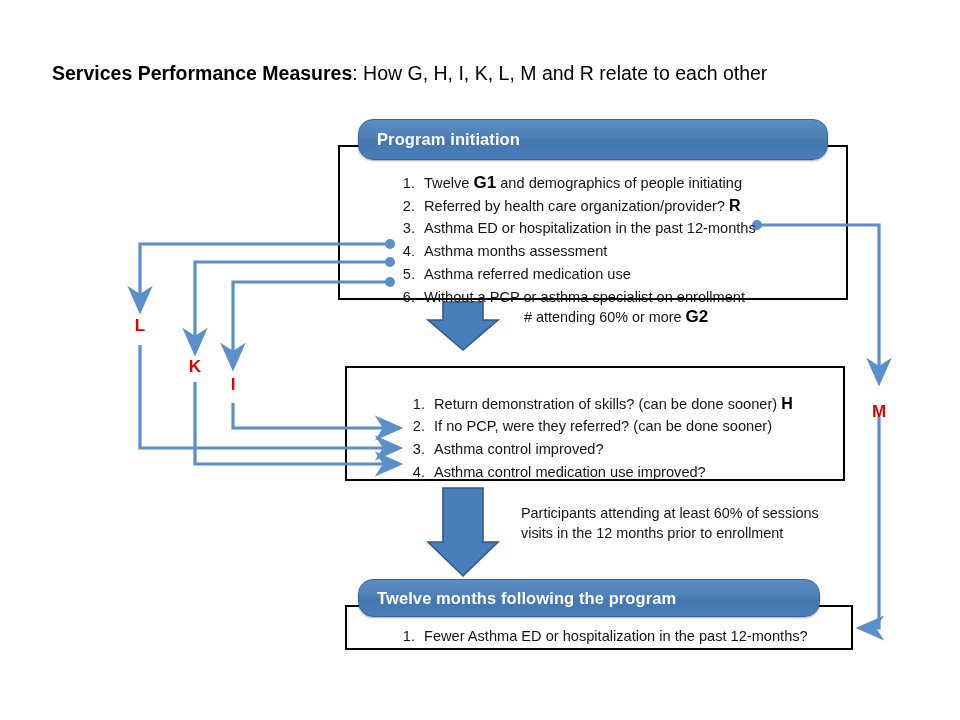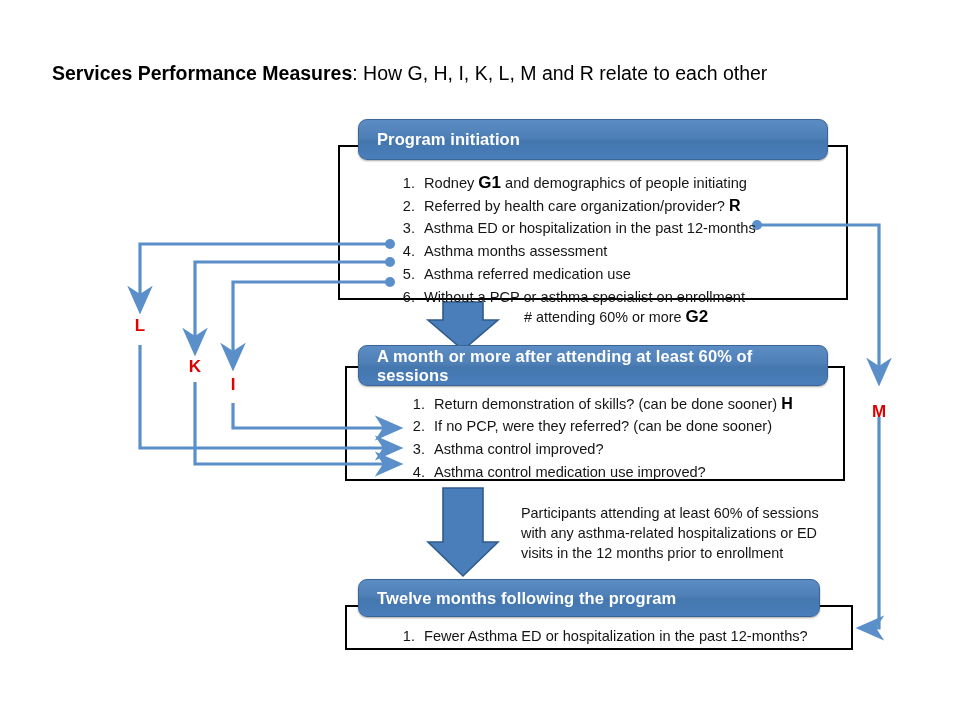--- a/index.html
+++ b/index.html
@@ -19,21 +19,21 @@
 
   
   .cbox{
     position:absolute;border:2.5px solid #000;background:#ffffff;
     box-sizing:border-box;
   }
 
   
   .hdr{
     position:absolute;box-sizing:border-box;
-    border-radius:9px;
+    border-radius:15px;
     border:1px solid #3a6597;
     background:linear-gradient(to bottom,#5b8cc4 0%,#4e7fb6 45%,#4477ae 55%,#4a7ebb 100%);
     color:#ffffff;font-weight:bold;font-size:16.5px;
     display:flex;align-items:center;
     padding-left:18px;
     box-shadow:0 1px 2px rgba(0,0,0,.35);
     letter-spacing:.1px;
   }
 
   
@@ -101,31 +101,28 @@
 
     <path d="M443,282 L483,282 L483,300 L498,300 L463,330 L428,300 L443,300 Z" fill="#4a7ebb" stroke="#2f5b8a" stroke-width="1.6"></path>
 
     <path d="M443,468 L483,468 L483,522 L498,522 L463,556 L428,522 L443,522 Z" fill="#4a7ebb" stroke="#2f5b8a" stroke-width="1.6"></path>
   </svg>
 
   <div class="hdr" style="left:358px;top:99px;width:470px;height:41px;">
     <span>Program initiation</span>
   </div>
 
-  <div class="hdr" style="left:358px;top:325px;width:470px;height:41px;">
-    <span>A month or more after attending at least 60% of sessions</span>
-  </div>
 
   <div class="hdr" style="left:358px;top:559px;width:462px;height:38px;text-align:center;">
     <span>Twelve months following the program</span>
   </div>
 
   <div class="olist" style="left:385px;top:151px;width:450px;">
     <div class="li">
-      <span class="num">1.</span><span>Rodney </span><span class="tag big">G1</span><span> and demographics of people initiating</span>
+      <span class="num">1.</span><span>Twelve </span><span class="tag big">G1</span><span> and demographics of people initiating</span>
     </div>
     <div class="li">
       <span class="num">2.</span><span>Referred by health care organization/provider?  </span><span class="tag">R</span>
     </div>
     <div class="li">
       <span class="num">3.</span><span>Asthma ED or hospitalization in the past 12-months</span>
     </div>
     <div class="li">
       <span class="num">4.</span><span>Asthma months assessment</span>
     </div>
@@ -157,21 +154,20 @@
       <span class="num">1.</span><span>Fewer Asthma ED or hospitalization in the past 12-months?</span>
     </div>
   </div>
 
   <div class="annot nowrap" style="left:524px;top:287px;">
     <span># attending 60% or more </span><span class="tag big">G2</span>
   </div>
 
   <div class="annot" style="left:521px;top:483px;width:330px;">
     <div>Participants attending at least 60% of sessions</div>
-    <div>with any asthma-related hospitalizations or ED</div>
     <div>visits in the 12 months prior to enrollment</div>
   </div>
 
   <div class="letter" style="left:130px;top:296px;width:20px;">L</div>
   <div class="letter" style="left:185px;top:337px;width:20px;">K</div>
   <div class="letter" style="left:223px;top:355px;width:20px;">I</div>
   <div class="letter" style="left:869px;top:382px;width:20px;">M</div>
 
 
 </div>

